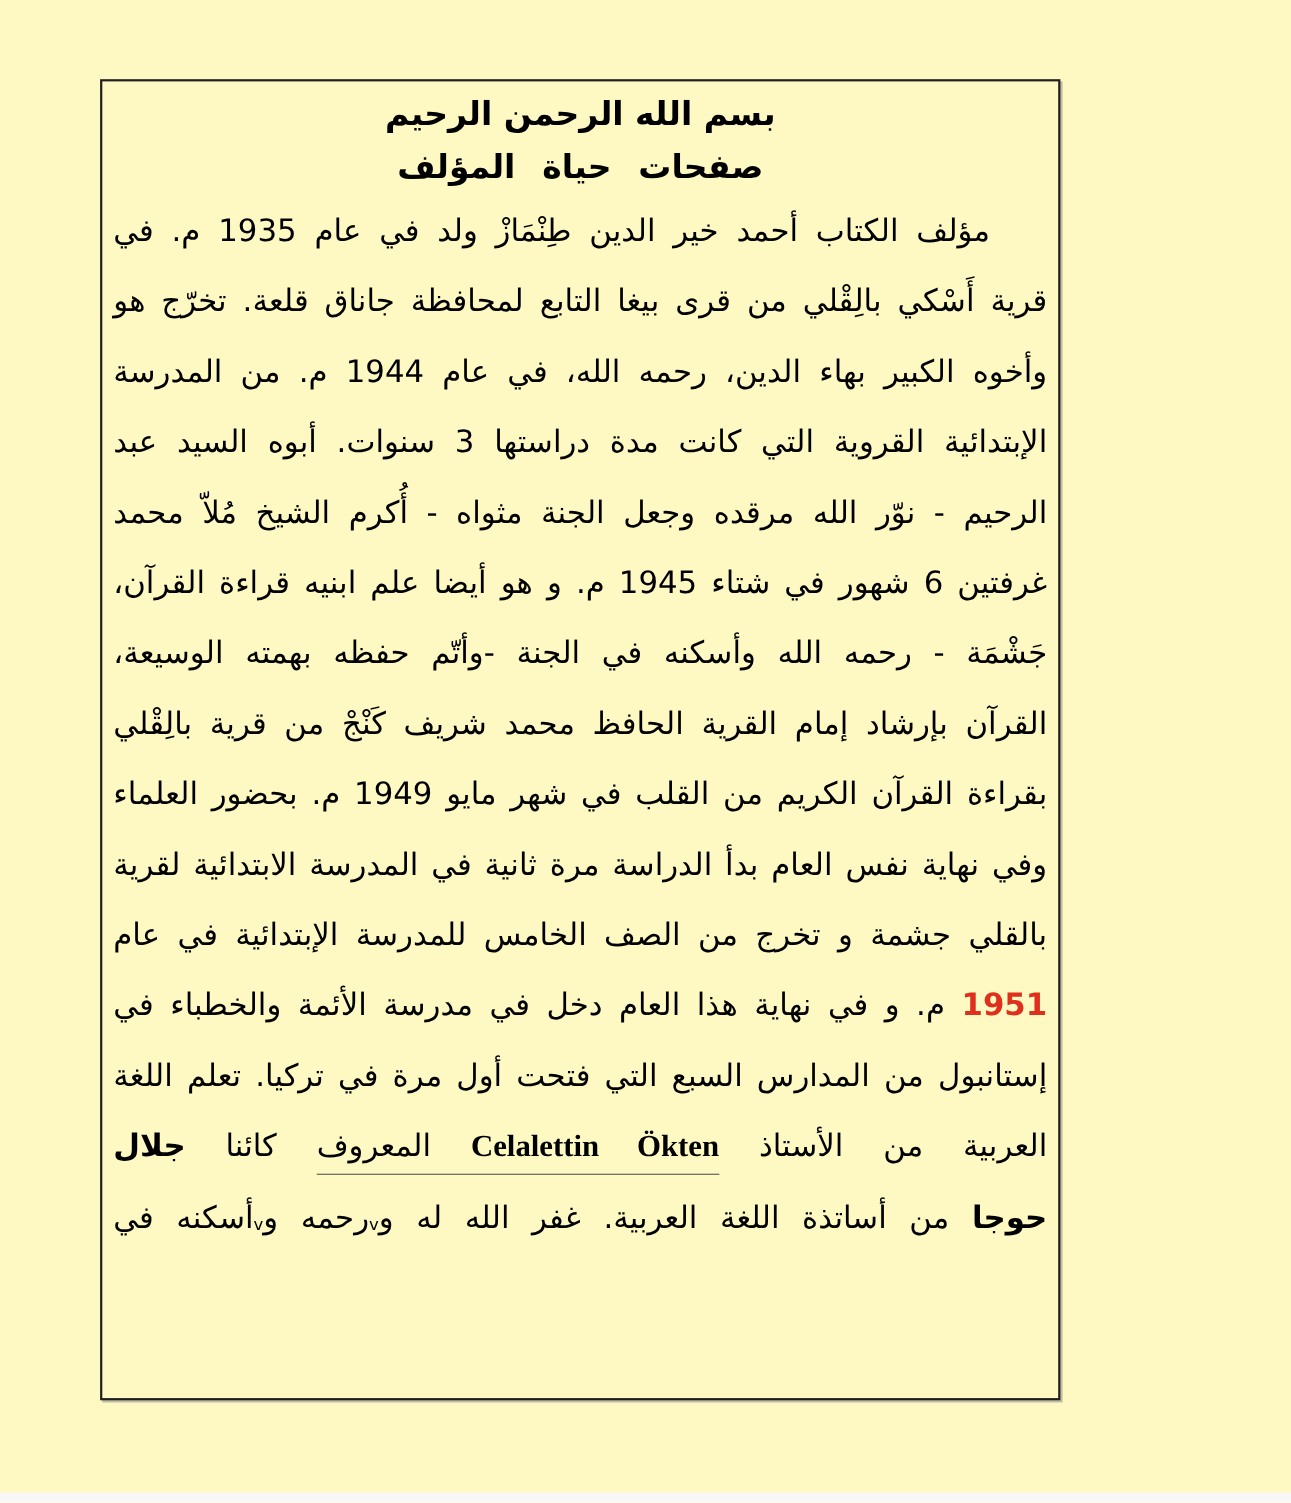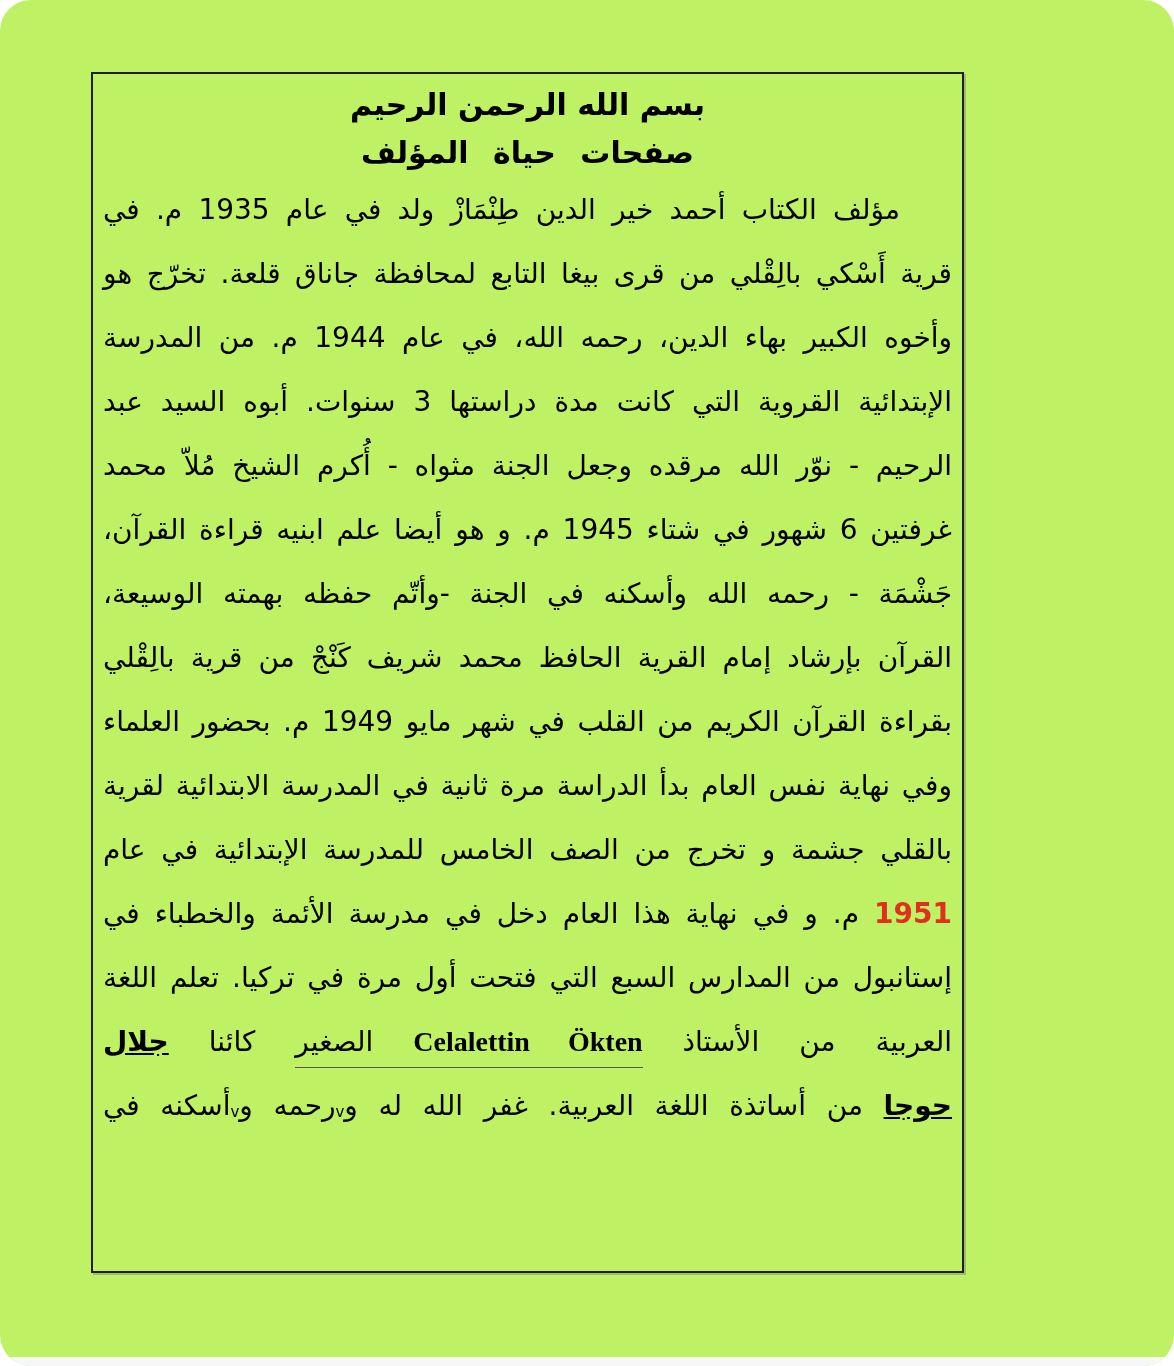--- a/index.html
+++ b/index.html
@@ -1,37 +1,37 @@
 <!DOCTYPE html>
 <html lang="ar"><head>
 <meta charset="utf-8">
 <style>
   html,body{margin:0;padding:0;background:#ffffff;}
   .page{
-    position:relative;width:1174px;height:1366px;background:#bef264;
-    font-family:"DejaVu Sans",sans-serif;color:#000;overflow:hidden;border-radius:31px;
+    position:relative;width:1174px;height:1366px;background:#fef9c3;
+    font-family:"DejaVu Sans",sans-serif;color:#000;overflow:hidden;
   }
   .frame{
     position:absolute;left:91px;top:72px;width:873px;height:1201px;
     box-sizing:border-box;border:2px solid #1f1f1f;
     box-shadow:2px 2px 0 rgba(130,130,130,.5);
     direction:rtl;padding:8px 10px 0 10px;
   }
   .heading{
     text-align:center;font-weight:bold;font-size:30px;line-height:46px;
     white-space:nowrap;
   }
   .heading.sub{line-height:50px;word-spacing:14px;}
   .line{
     font-size:28px;line-height:64px;
     text-align:justify;text-align-last:justify;
   }
   .line.indent{text-indent:52px;}
   .year-red{color:#df301e;font-weight:bold;margin-top:10px;}
-  .bold{font-weight:bold;text-decoration:underline;}
+  .bold{font-weight:bold;}
   .ul{border-bottom:1.5px solid #555;padding-bottom:9px;}
   .latin{font-family:"Liberation Serif","DejaVu Serif",serif;font-weight:bold;}
   .vsub{font-size:15px;line-height:0;position:relative;top:2px;}
   .bottom-strip{
     position:absolute;left:0;bottom:0;width:1174px;height:9px;background:#f7f7f7;
   }
 </style>
 </head>
 <body>
 
@@ -50,20 +50,20 @@
     <div class="line">جَشْمَة - رحمه الله وأسكنه في الجنة -وأتّم حفظه بهمته الوسيعة،</div>
     <div class="line">القرآن بإرشاد إمام القرية الحافظ محمد شريف كَنْجْ من قرية بالِقْلي</div>
     <div class="line">بقراءة القرآن الكريم من القلب في شهر مايو 1949 م. بحضور العلماء</div>
     <div class="line">وفي نهاية نفس العام بدأ الدراسة مرة ثانية في المدرسة الابتدائية لقرية</div>
     <div class="line">بالقلي جشمة و تخرج من الصف الخامس للمدرسة الإبتدائية في عام</div>
 
     <div class="line"><span class="year-red">1951</span><span> م. و في نهاية هذا العام دخل في مدرسة الأئمة والخطباء في</span></div>
 
     <div class="line">إستانبول من المدارس السبع التي فتحت أول مرة في تركيا. تعلم اللغة</div>
 
-    <div class="line"><span>العربية من الأستاذ </span><span class="ul"><span class="latin" dir="ltr">Celalettin Ökten</span><span> الصغير</span></span><span> كائنا </span><span class="bold">جلال</span></div>
+    <div class="line"><span>العربية من الأستاذ </span><span class="ul"><span class="latin" dir="ltr">Celalettin Ökten</span><span> المعروف</span></span><span> كائنا </span><span class="bold">جلال</span></div>
 
     <div class="line"><span class="bold">حوجا</span><span> من أساتذة اللغة العربية. غفر الله له و</span><span class="vsub">v</span><span>رحمه و</span><span class="vsub">v</span><span>أسكنه في</span></div>
 
   </div>
 
   <div class="bottom-strip"></div>
 </div>
 
 </body></html>

